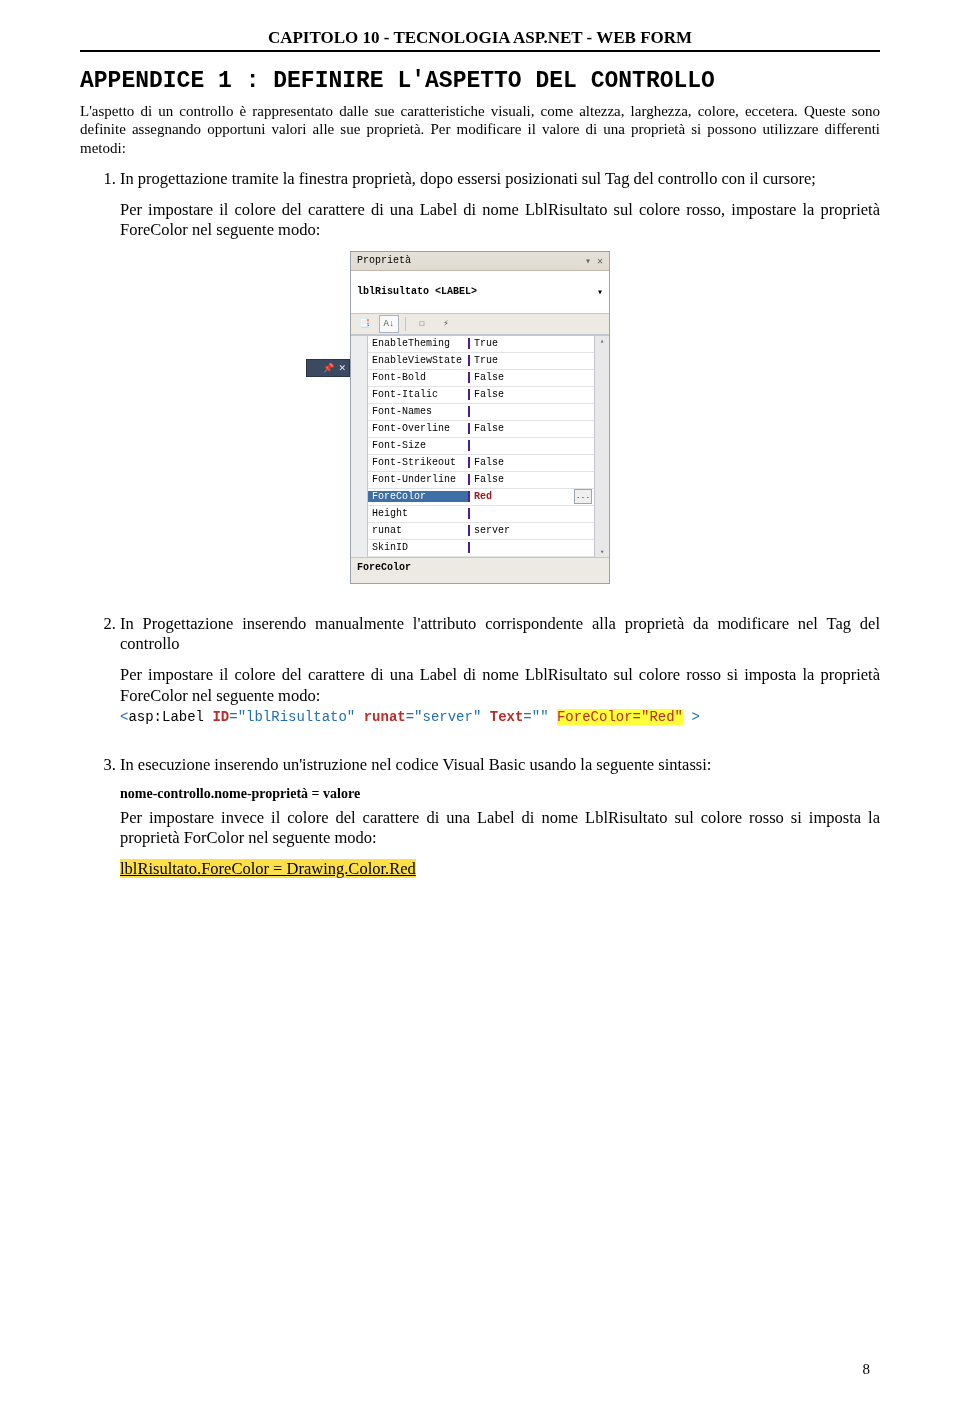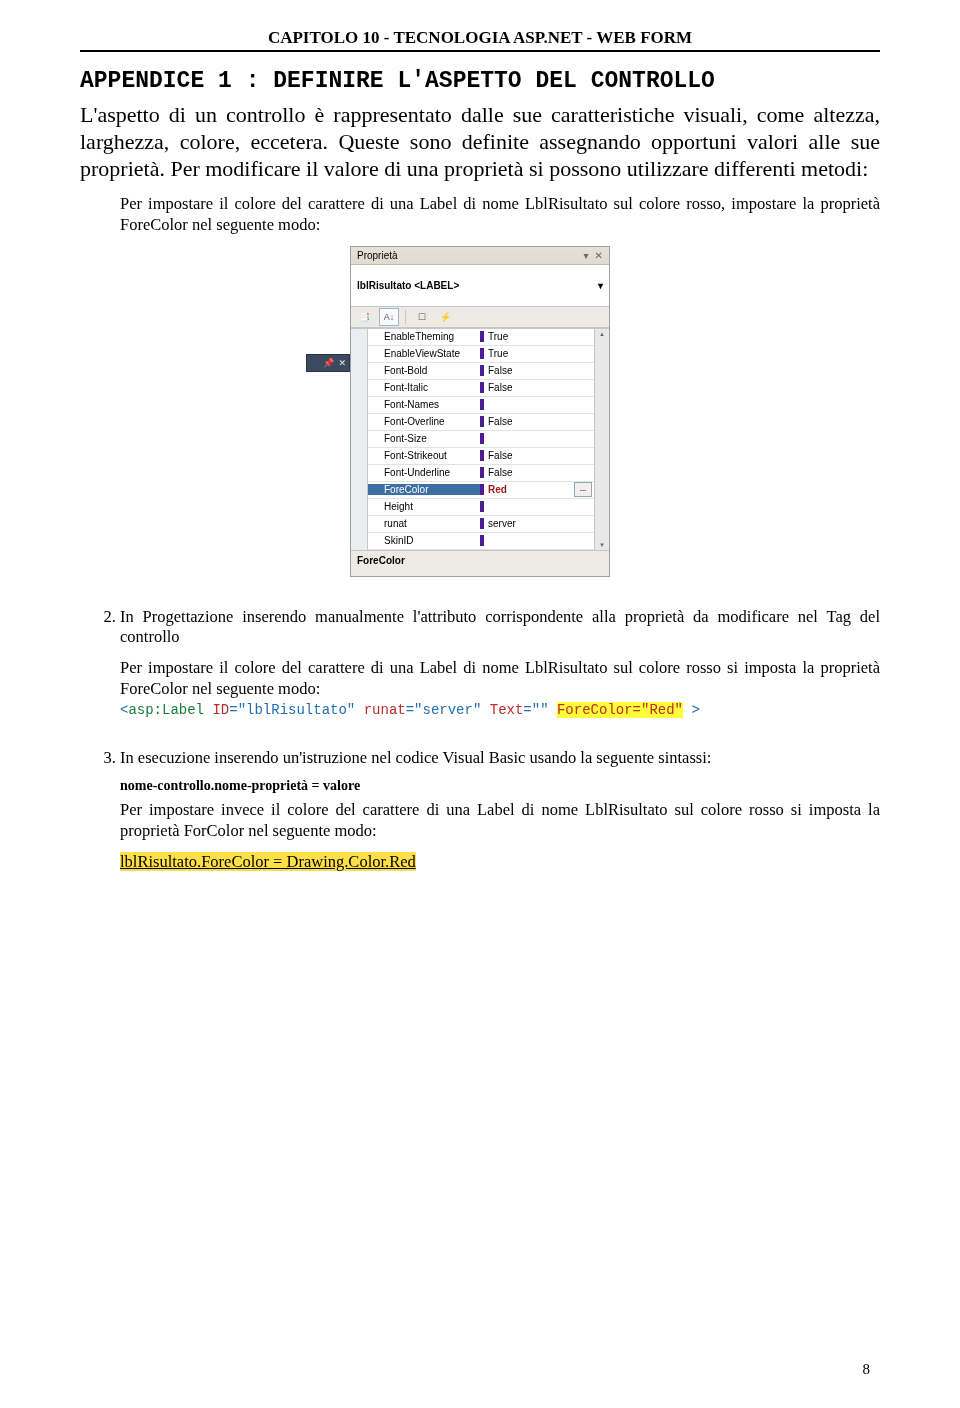--- a/index.html
+++ b/index.html
@@ -27,21 +27,21 @@
     border-top: 2px solid #000;
     margin: 2px 0 16px 0;
   }
   .appendix-title {
     font-family: Liberation Mono, monospace;
     font-weight: bold;
     font-size: 23px;
     margin: 0 0 8px 0;
   }
   p.body, div.body {
-    font-size: 22px;
+    font-size: 15px;
     line-height: 1.22;
     margin: 0 0 12px 0;
     text-align: justify;
   }
   ol.num {
     list-style-type: decimal;
     padding-left: 40px;
     margin: 0 0 0 0;
     font-size: 16.5px;
     line-height: 1.25;
@@ -55,22 +55,22 @@
     font-size: 16.5px;
     line-height: 1.25;
     text-align: justify;
   }
   .code-line {
     font-family: "Consolas", "Courier New", monospace;
     font-size: 14px;
     white-space: nowrap;
   }
   .c-blue  { color: #1f6fb2; }
-  .c-red   { color: #bf2a2a; }
-  .c-brown { color: #15803d; }
+  .c-red   { color: #bf2a2a; font-weight: bold; }
+  .c-brown { color: #000000; }
   .hl-yellow { background: #fde047; }
   .forecolor-hl { background: #ffff3a; color: #bf2a2a; }
   .syntax-line {
     font-weight: bold;
     margin: 6px 0 6px 40px;
     font-size: 14px;
   }
   .vb-code {
     text-decoration: underline;
     font-size: 16.5px;
@@ -102,21 +102,21 @@
     gap: 4px;
     padding: 0 3px;
     box-sizing: border-box;
     font-size: 9px;
     color: #e6e6e6;
   }
   .mini-tab span.sym { font-size: 9px; }
   .panel {
     border: 1px solid #98a2ae;
     background: #7dd3fc;
-    font-family: Liberation Sans, sans-serif;
+    font-family: Liberation Mono, monospace;
     font-size: 10px;
     color: #000;
   }
   .panel-title {
     background: linear-gradient(#e6e1d8, #e0dbd0);
     border-bottom: 1px solid #bfb8ab;
     padding: 3px 6px;
     display: flex;
     align-items: center;
     justify-content: space-between;
@@ -162,22 +162,22 @@
   }
   .rows { flex: 1; }
   .row {
     display: flex;
     height: 16px;
     border-bottom: 1px solid #e1e4e7;
     align-items: center;
   }
   .pname {
     width: 96px;
-    padding-left: 16px;
-    border-right: 4px solid #4c1d95;
+    padding-left: 4px;
+    border-right: 2px solid #4c1d95;
     white-space: nowrap;
   }
   .pval { flex: 1; padding-left: 4px; }
   .row.selected .pname { background: #3d6ea5; color: #fff; }
   .row.selected .pval  { font-weight: bold; color: #a01818; display:flex; align-items:center; justify-content:space-between; }
   .ell-btn {
     width: 16px; height: 13px;
     border: 1px solid #9aa5b3; background: #efefef;
     font-size: 8px; text-align: center; line-height: 11px;
     margin-right: 2px;
@@ -201,20 +201,25 @@
 
 <div class="page">
 
   <div class="chapter-header">CAPITOLO 10 -  TECNOLOGIA ASP.NET -  WEB FORM</div>
   <hr class="rule">
 
   <div class="appendix-title">APPENDICE 1 : DEFINIRE L'ASPETTO DEL CONTROLLO</div>
 
   <p class="body">L'aspetto di un controllo è rappresentato dalle sue caratteristiche visuali, come altezza, larghezza, colore, eccetera. Queste sono definite assegnando opportuni valori alle sue proprietà. Per modificare il valore di una proprietà si possono utilizzare differenti metodi:</p>
 
+  <ol class="num">
+    <li>
+      <span>In progettazione tramite la finestra proprietà, dopo essersi posizionati sul Tag del controllo con il cursore;</span>
+    </li>
+  </ol>
   <div class="indent-block">Per impostare il colore del carattere di una Label di nome LblRisultato sul colore rosso, impostare la proprietà ForeColor nel seguente modo:</div>
 
   
   <div class="panel-wrap">
     <div class="mini-tab">
       <span class="sym">📌</span>
       <span class="sym">✕</span>
     </div>
 
     <div class="panel">

